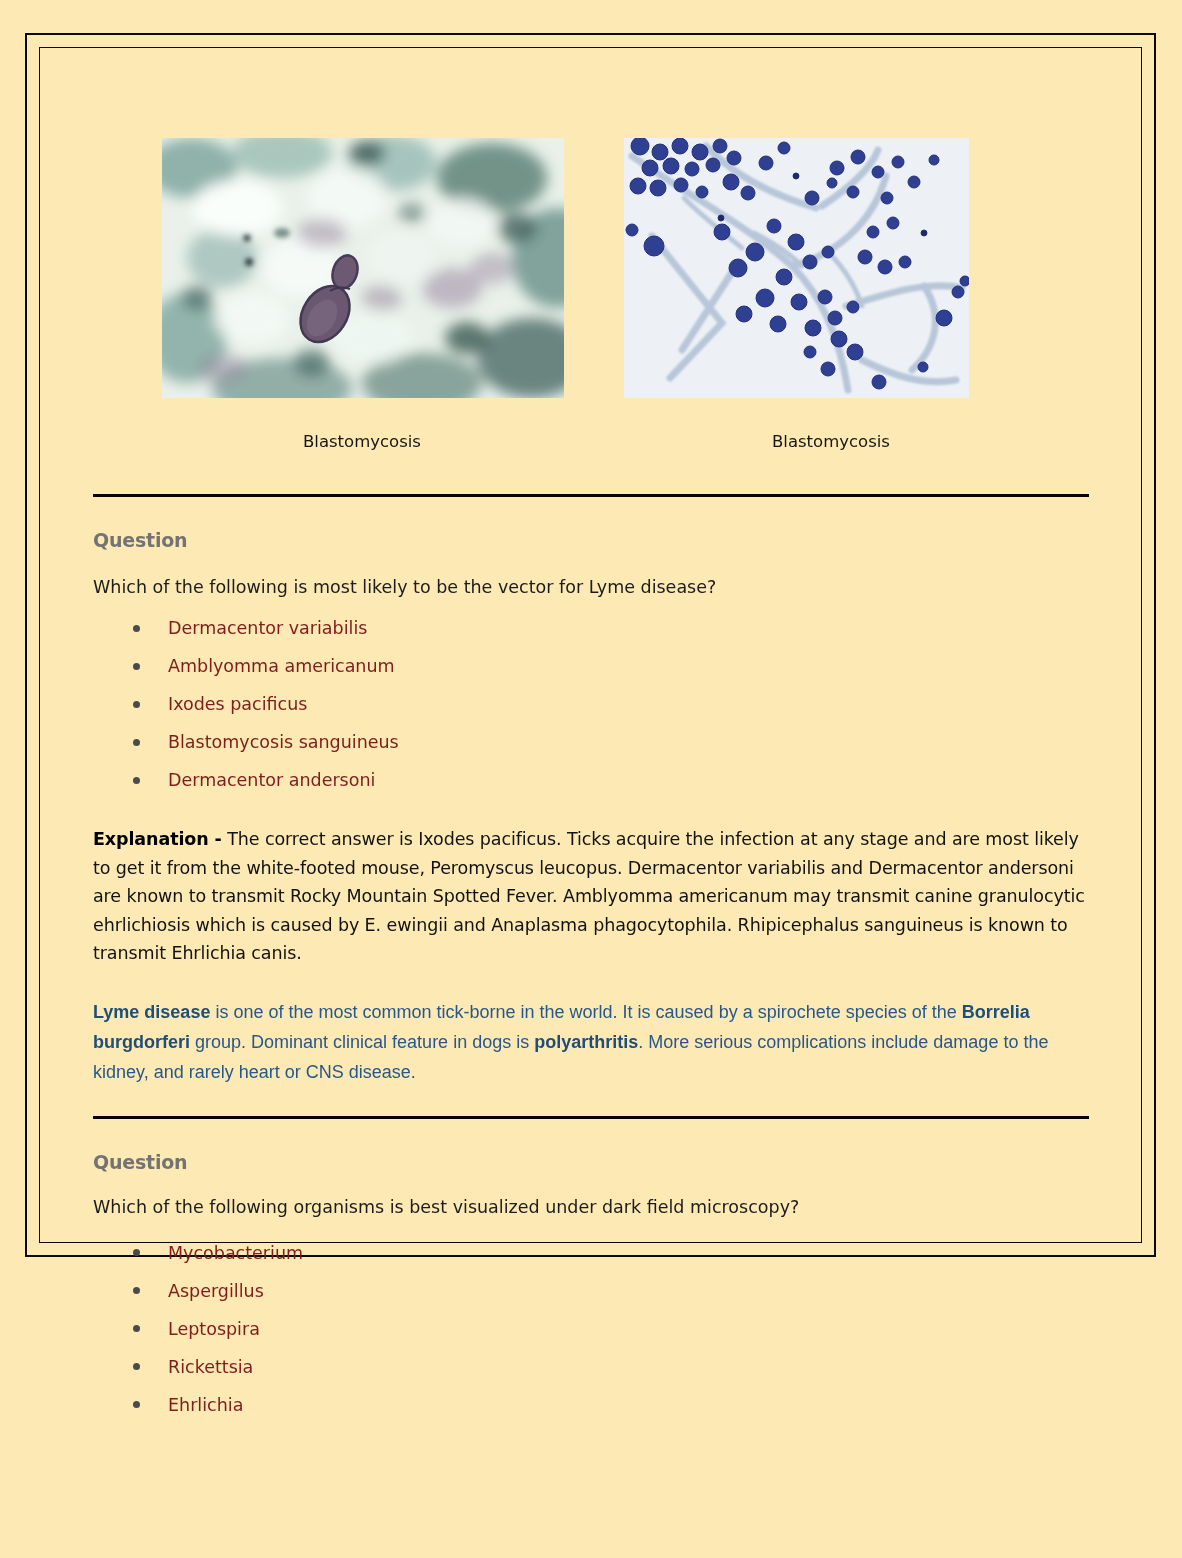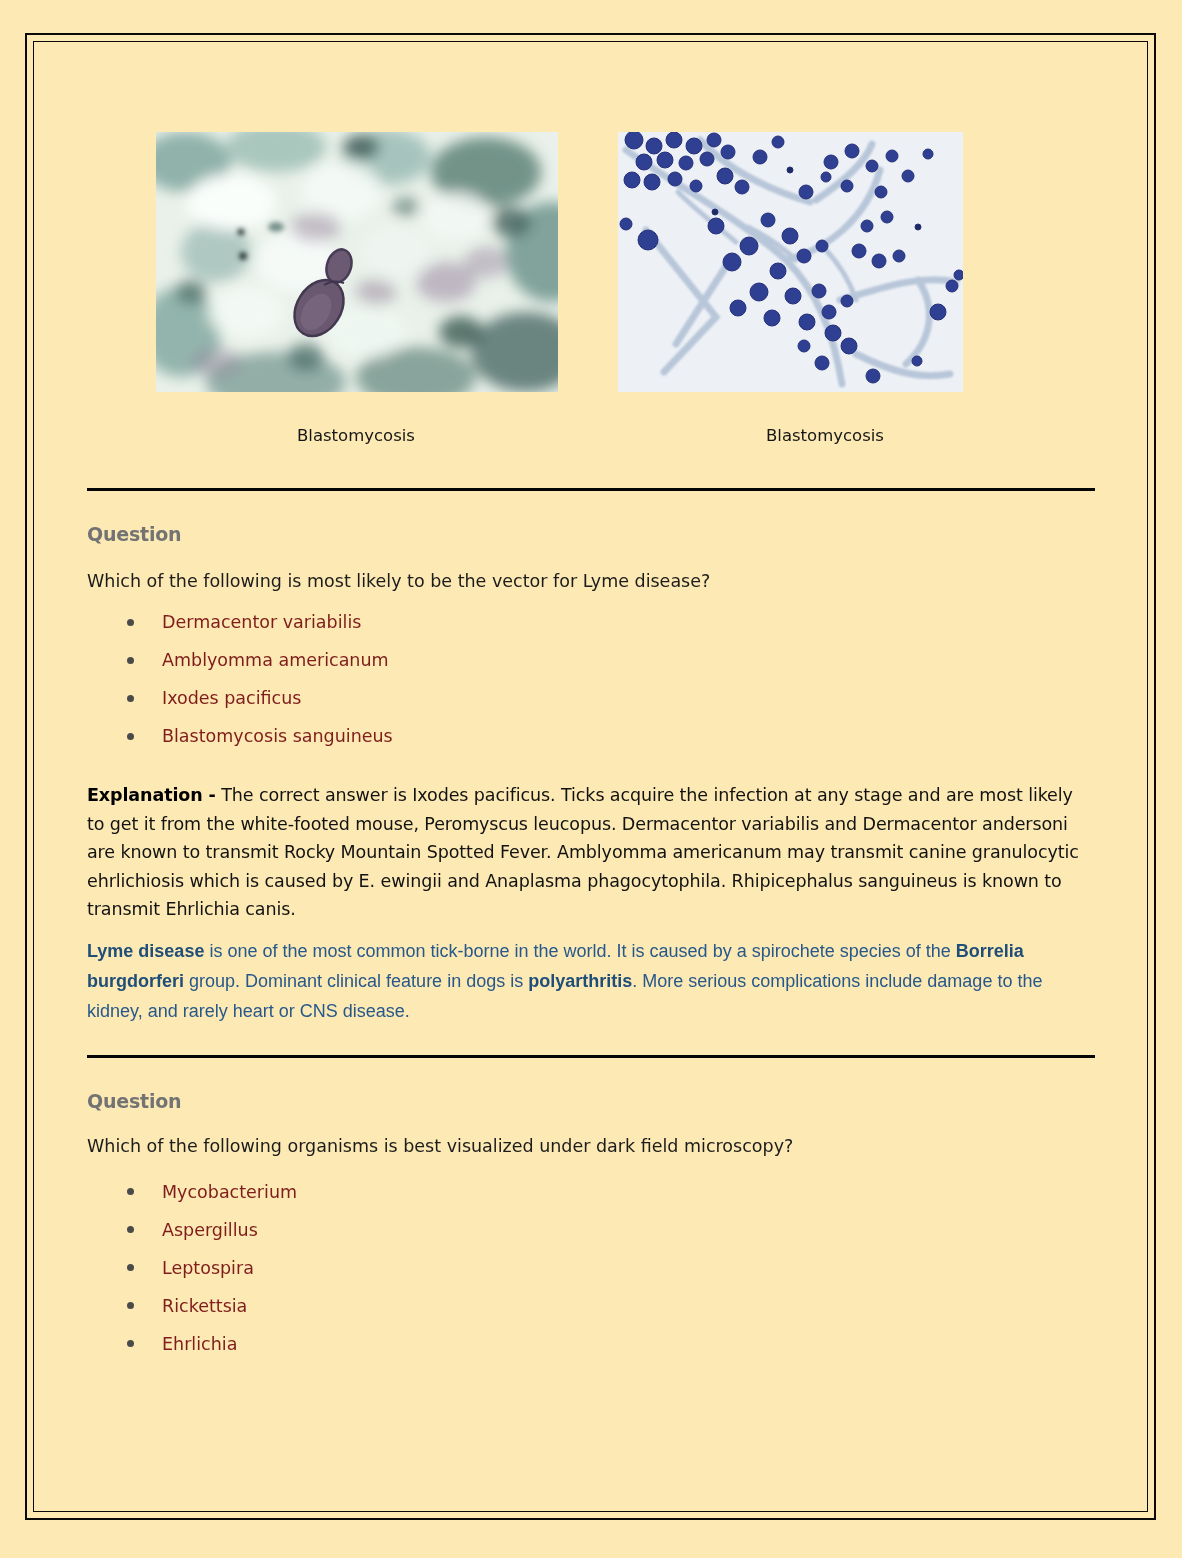--- a/index.html
+++ b/index.html
@@ -6,23 +6,23 @@
   html, body { width: 1182px; height: 1558px; }
   body {
     background: #fce9b3;
     font-family: "DejaVu Sans", sans-serif;
     position: relative;
     overflow: hidden;
   }
   .frame {
     position: absolute;
     left: 25px; top: 33px;
-    width: 1131px; height: 1487px;
+    width: 1131px; height: 1224px;
     border: 2px solid #0a0a0a;
-    padding: 6px;
+    padding: 12px;
   }
   .frame-inner {
     width: 100%; height: 100%;
     border: 1px solid #0a0a0a;
     padding: 90px 52px 0 53px;
   }
   .figures-row {
     display: flex;
     margin-left: 69px;
     gap: 60px;
@@ -86,21 +86,21 @@
   }
   .explanation {
     margin-top: 26px;
     font-size: 17.5px;
     color: #121212;
     line-height: 28.5px;
     letter-spacing: -0.1px;
   }
   .explanation b { font-weight: bold; color: #000; }
   .note {
-    margin-top: 12px;
+    margin-top: 29px;
     font-family: "Liberation Sans", sans-serif;
     font-size: 18px;
     color: #27588c;
     line-height: 30px;
   }
   .note b { font-weight: bold; color: #1f4e79; }
 </style>
 </head>
 <body>
 
@@ -276,20 +276,24 @@
         <span class="option-label">Amblyomma americanum</span>
       </li>
       <li>
         <span class="bullet-dot"></span>
         <span class="option-label">Ixodes pacificus</span>
       </li>
       <li>
         <span class="bullet-dot"></span>
         <span class="option-label">Blastomycosis sanguineus</span>
       </li>
+      <li>
+        <span class="bullet-dot"></span>
+        <span class="option-label">Dermacentor andersoni</span>
+      </li>
     </ul>
 
     <p class="explanation"><b>Explanation -</b><span> The correct answer is Ixodes pacificus. Ticks acquire the infection at any stage and are most likely to get it from the white-footed mouse, Peromyscus leucopus. Dermacentor variabilis and Dermacentor andersoni are known to transmit Rocky Mountain Spotted Fever. Amblyomma americanum may transmit canine granulocytic ehrlichiosis which is caused by E. ewingii and Anaplasma phagocytophila. Rhipicephalus sanguineus is known to transmit Ehrlichia canis.</span></p>
 
     <p class="note"><b>Lyme disease</b><span> is one of the most common tick-borne in the world. It is caused by a spirochete species of the </span><b>Borrelia burgdorferi</b><span> group. Dominant clinical feature in dogs is </span><b>polyarthritis</b><span>. More serious complications include damage to the kidney, and rarely heart or CNS disease.</span></p>
 
     <hr class="divider second">
 
     <h2 class="q-heading">Question</h2>
     <p class="q-text second">Which of the following organisms is best visualized under dark field microscopy?</p>

